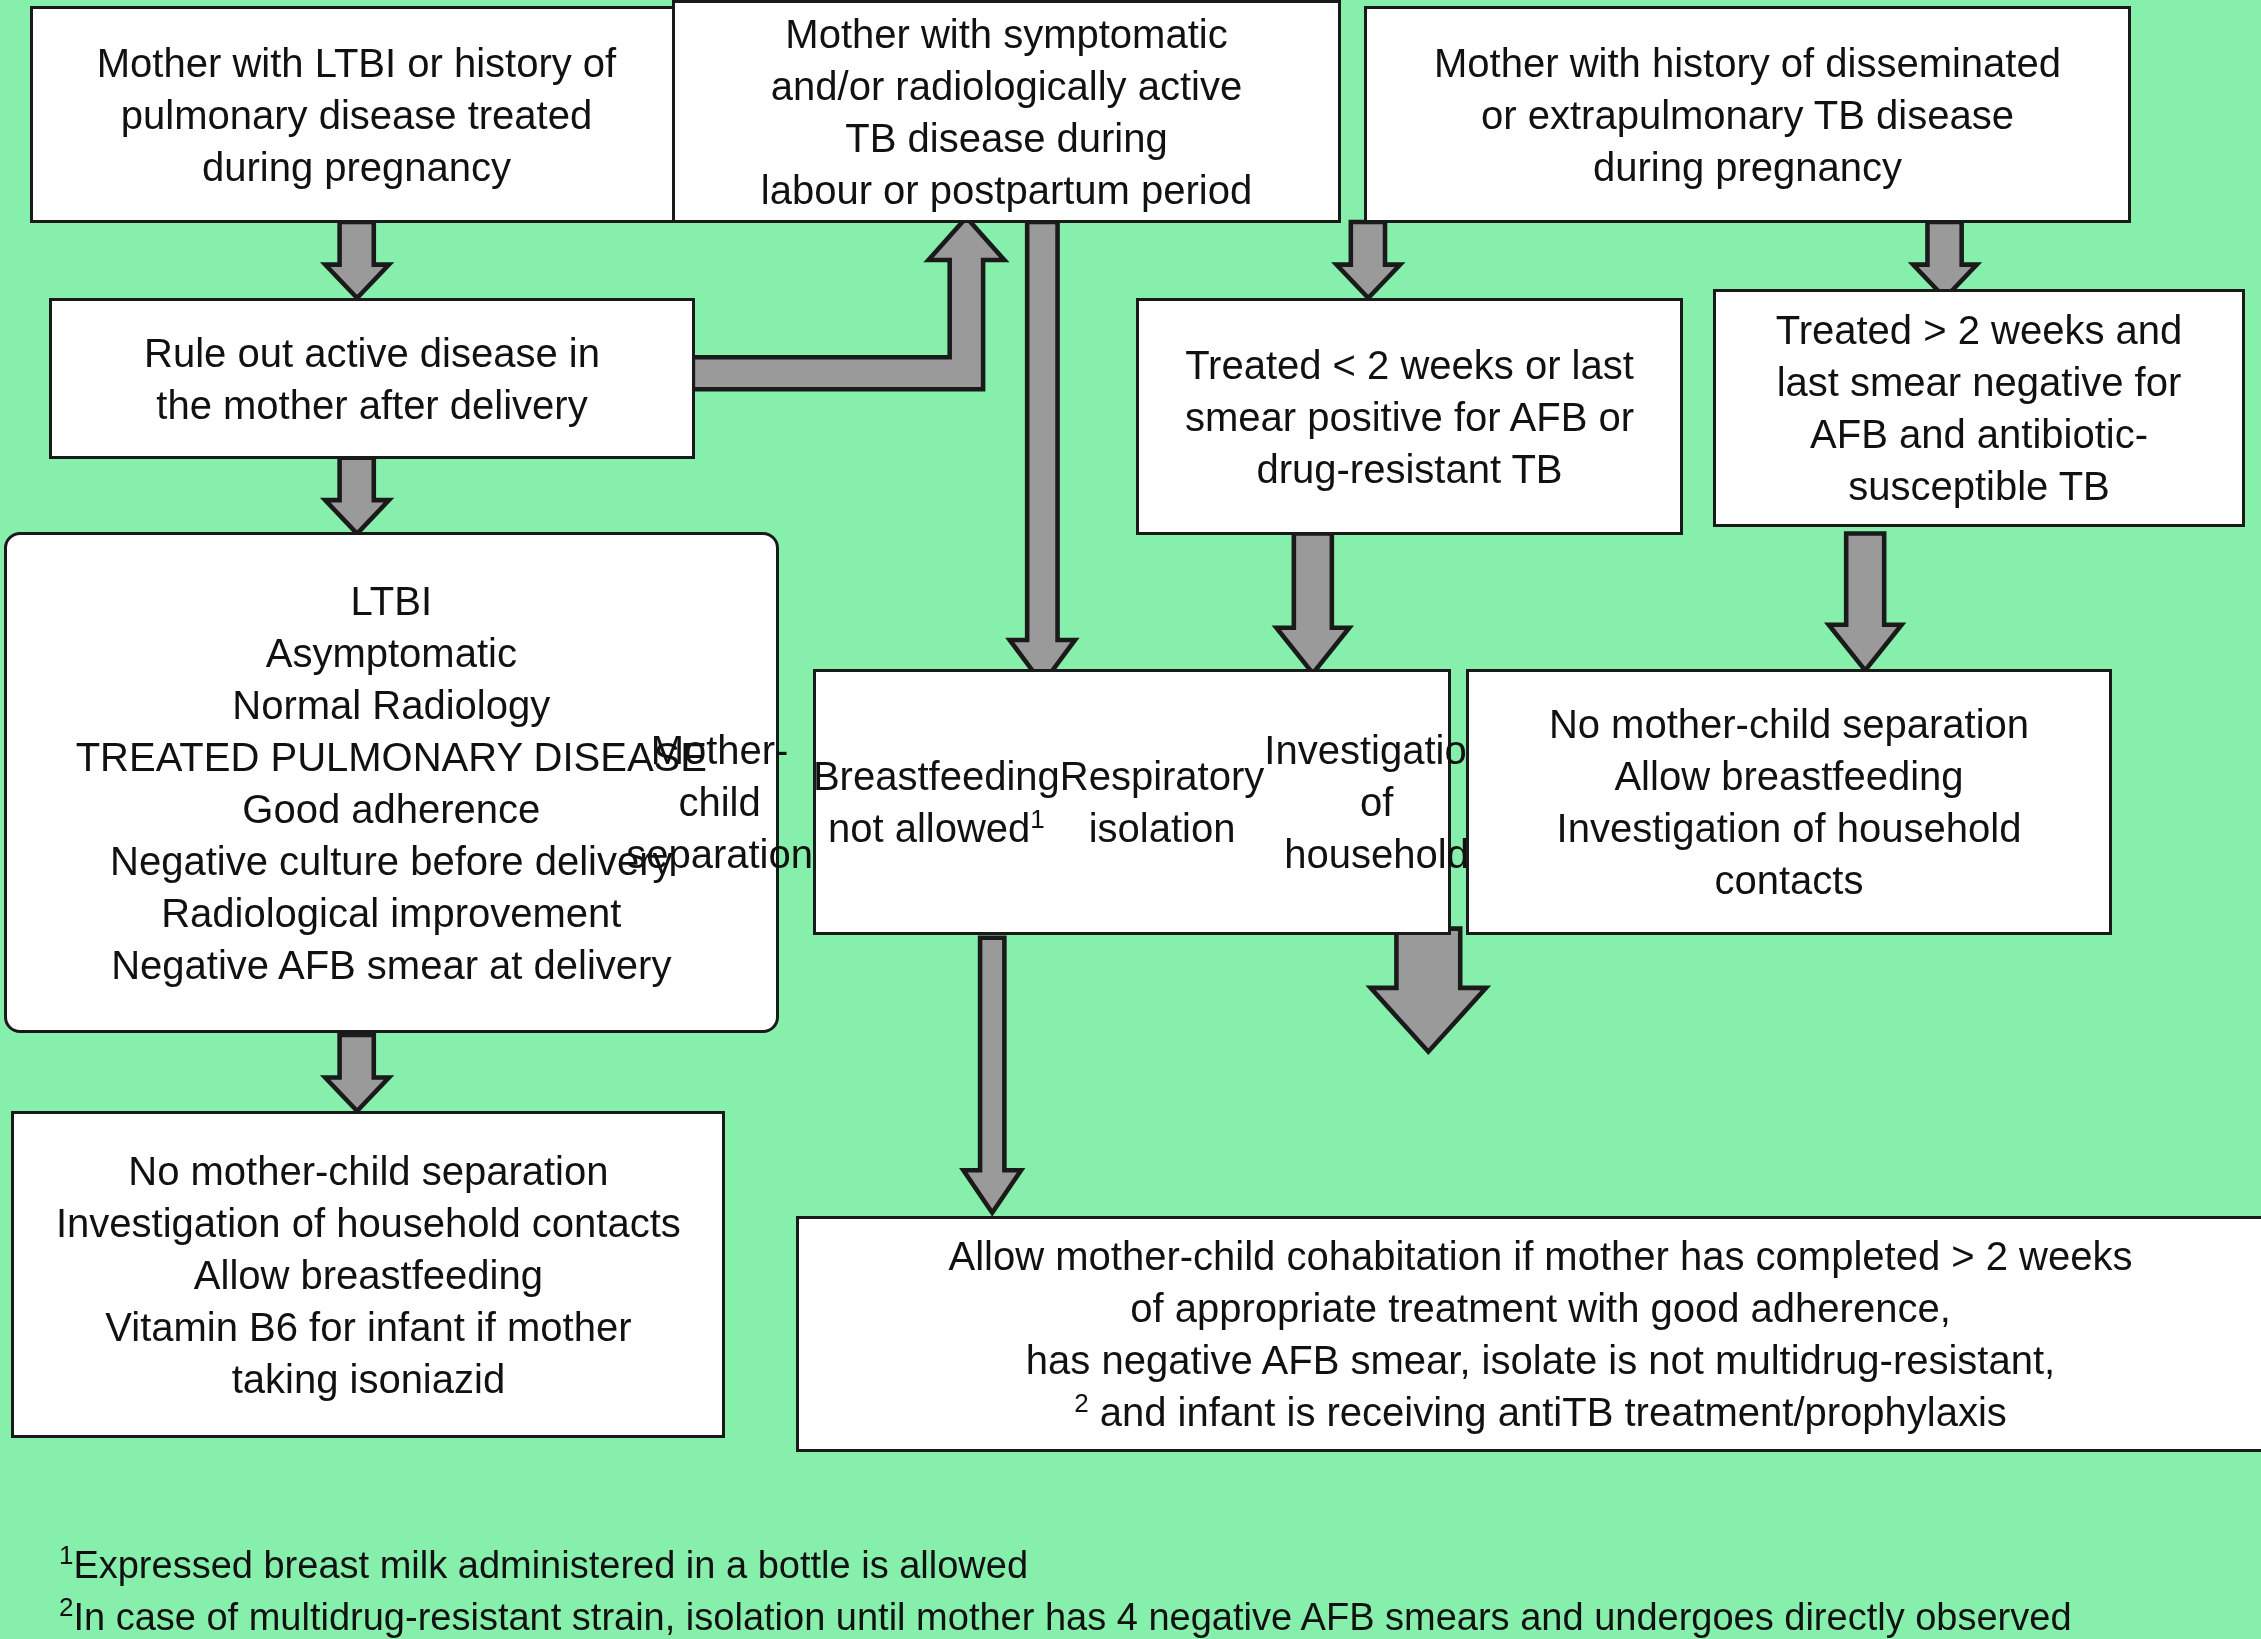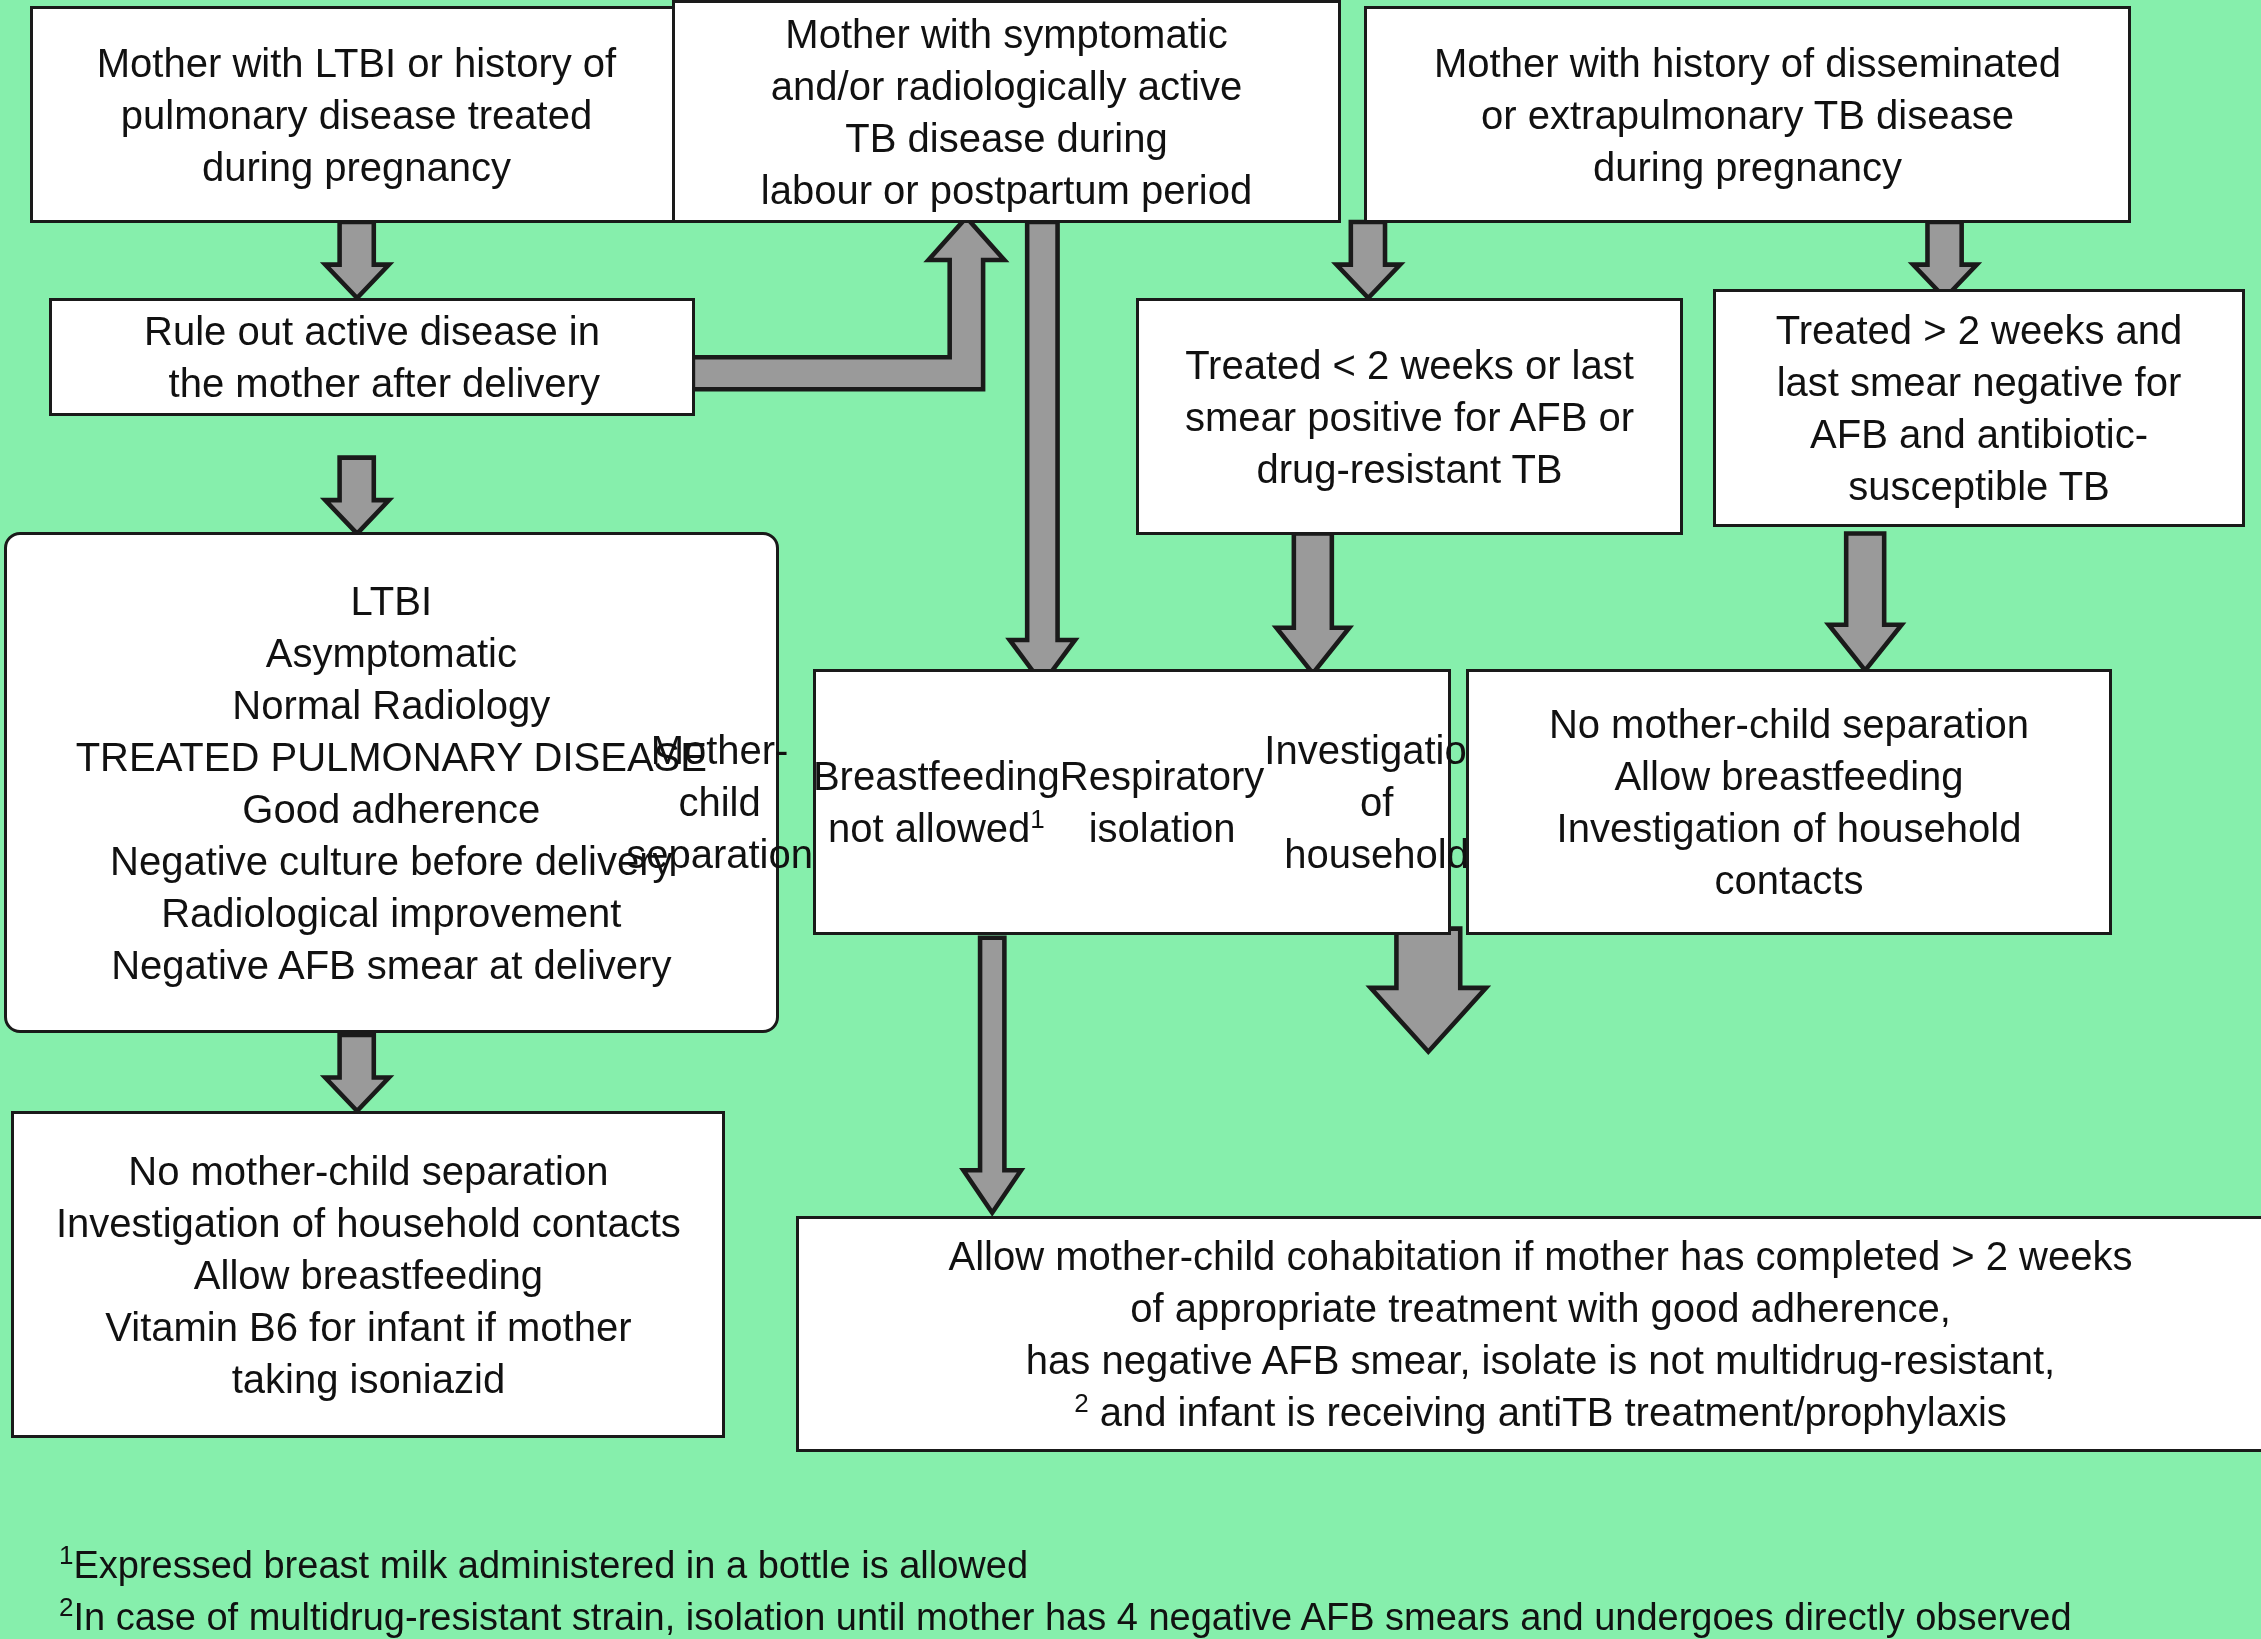--- a/index.html
+++ b/index.html
@@ -72,21 +72,21 @@
 
   <div class="box" style="left:672px;top:0px;width:669px;height:223px;">Mother with symptomatic
 and/or radiologically active
 TB disease during
 labour or postpartum period</div>
 
   <div class="box" style="left:1364px;top:6px;width:767px;height:217px;">Mother with history of disseminated
 or extrapulmonary TB disease
 during pregnancy</div>
 
-  <div class="box" style="left:49px;top:298px;width:646px;height:118px;text-align:right;">Rule out active disease in
+  <div class="box" style="left:49px;top:298px;width:646px;height:161px;">Rule out active disease in
 the mother after delivery</div>
 
   <div class="box" style="left:1136px;top:298px;width:547px;height:237px;">Treated &lt; 2 weeks or last
 smear positive for AFB or
 drug-resistant TB</div>
 
   <div class="box" style="left:1713px;top:289px;width:532px;height:238px;">Treated &gt; 2 weeks and
 last smear negative for
 AFB and antibiotic-
 susceptible TB</div>

